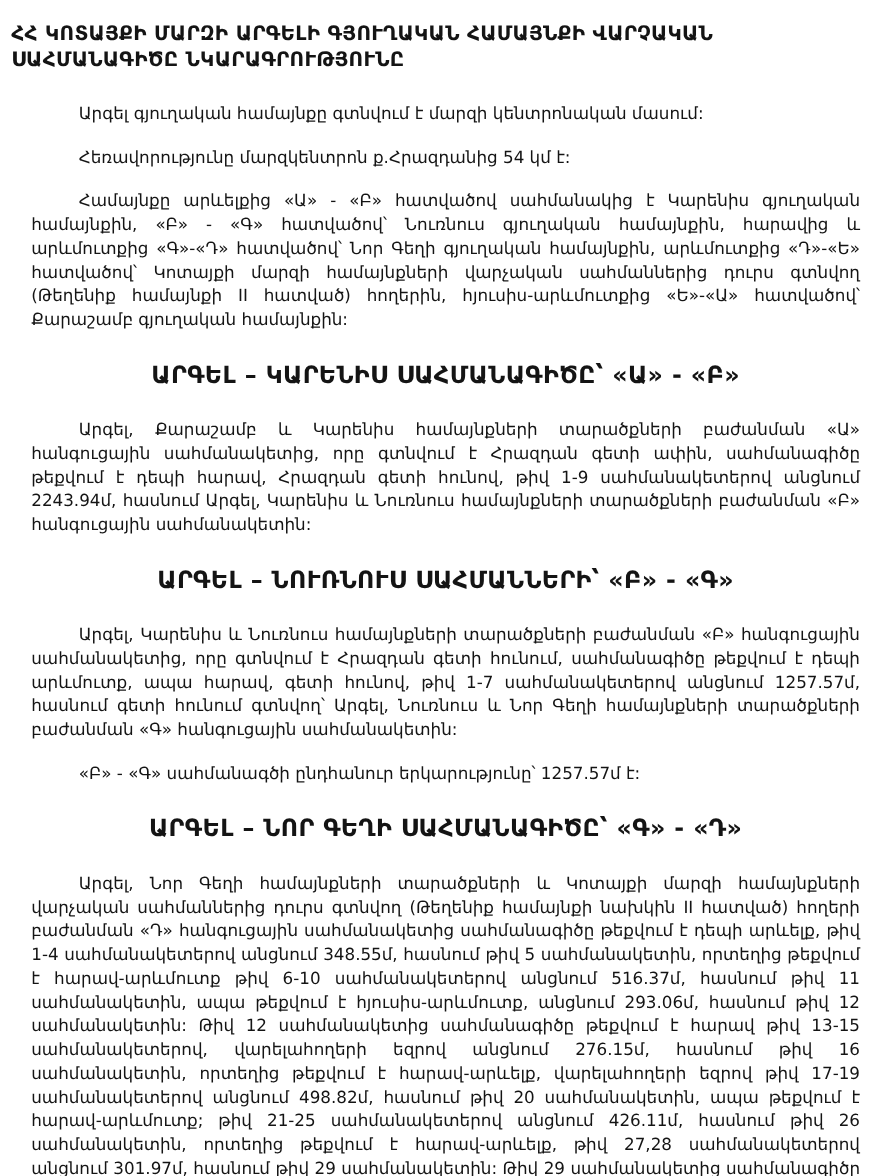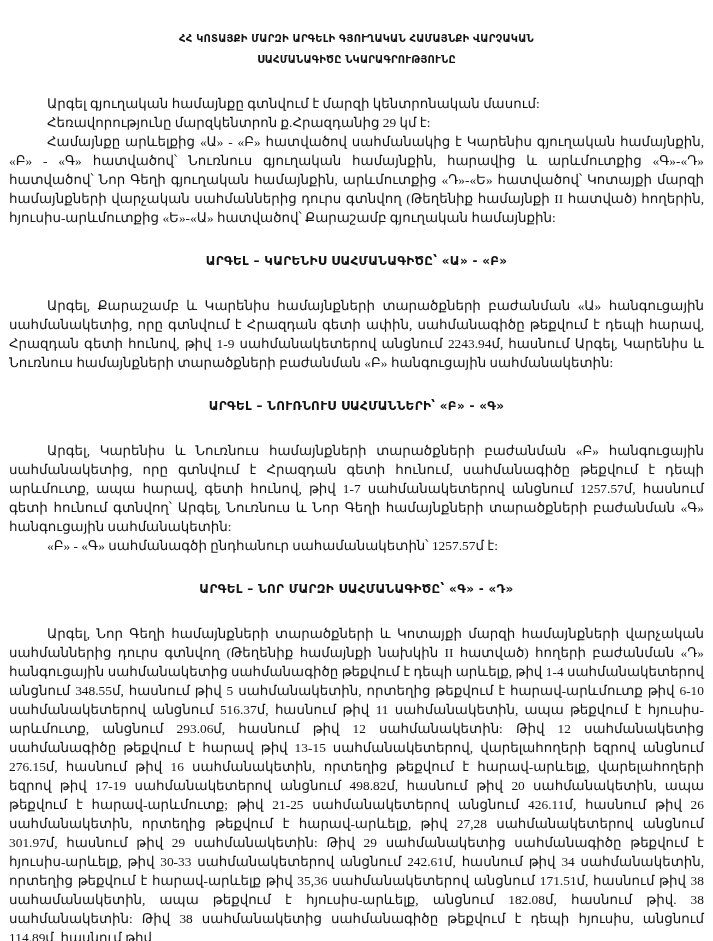--- a/index.html
+++ b/index.html
@@ -16,70 +16,68 @@
     -webkit-font-smoothing: antialiased;
   }
   .page {
     box-sizing: border-box;
     width: 713px;
     height: 941px;
     padding: 16px 9px 0 9px;
     background: #ffffff;
   }
   .doc-title {
-    text-align: center;
     font-weight: bold;
-    font-size: 10px;
+    font-size: 16px;
     line-height: 21px;
     letter-spacing: 0.2px;
-    margin: 12px 0 24px 0;
+    margin: 0 0 24px 0;
   }
   .para, .single-line {
-    margin: 0;
+    margin: 16px;
     font-size: 13.4px;
     line-height: 19px;
     text-indent: 38px;
-    font-family: Liberation Serif, serif;
   }
   .para {
     text-align: justify;
   }
   .section-heading {
     text-align: center;
     font-weight: bold;
-    font-size: 12px;
+    font-size: 19px;
     line-height: 19px;
     letter-spacing: 0.3px;
     margin: 25px 0 25px 0;
   }
 </style>
 </head>
 <body>
 
 <div class="page">
 
   <div class="doc-title">
     <div>ՀՀ ԿՈՏԱՅՔԻ ՄԱՐԶԻ ԱՐԳԵԼԻ ԳՅՈՒՂԱԿԱՆ ՀԱՄԱՅՆՔԻ ՎԱՐՉԱԿԱՆ</div>
     <div>ՍԱՀՄԱՆԱԳԻԾԸ ՆԿԱՐԱԳՐՈՒԹՅՈՒՆԸ</div>
   </div>
 
   <p class="single-line">Արգել գյուղական համայնքը գտնվում է մարզի կենտրոնական մասում:</p>
 
-  <p class="single-line">Հեռավորությունը մարզկենտրոն ք.Հրազդանից 29 կմ է:</p>
+  <p class="single-line">Հեռավորությունը մարզկենտրոն ք.Հրազդանից 54 կմ է:</p>
 
   <p class="para">Համայնքը արևելքից «Ա» - «Բ» հատվածով սահմանակից է Կարենիս գյուղական համայնքին, «Բ» - «Գ» հատվածով՝ Նուռնուս գյուղական համայնքին, հարավից և արևմուտքից «Գ»-«Դ» հատվածով՝ Նոր Գեղի գյուղական համայնքին, արևմուտքից «Դ»-«Ե» հատվածով՝ Կոտայքի մարզի համայնքների վարչական սահմաններից դուրս գտնվող (Թեղենիք համայնքի II հատված) հողերին, հյուսիս-արևմուտքից «Ե»-«Ա» հատվածով՝ Քարաշամբ գյուղական համայնքին:</p>
 
   <h2 class="section-heading">ԱՐԳԵԼ – ԿԱՐԵՆԻՍ ՍԱՀՄԱՆԱԳԻԾԸ՝ «Ա» - «Բ»</h2>
 
   <p class="para">Արգել, Քարաշամբ և Կարենիս համայնքների տարածքների բաժանման «Ա» հանգուցային սահմանակետից, որը գտնվում է Հրազդան գետի ափին, սահմանագիծը թեքվում է դեպի հարավ, Հրազդան գետի հունով, թիվ 1-9 սահմանակետերով անցնում 2243.94մ, հասնում Արգել, Կարենիս և Նուռնուս համայնքների տարածքների բաժանման «Բ» հանգուցային սահմանակետին:</p>
 
 
   <h2 class="section-heading">ԱՐԳԵԼ – ՆՈՒՌՆՈՒՍ ՍԱՀՄԱՆՆԵՐԻ՝ «Բ» - «Գ»</h2>
 
   <p class="para">Արգել, Կարենիս և Նուռնուս համայնքների տարածքների բաժանման «Բ» հանգուցային սահմանակետից, որը գտնվում է Հրազդան գետի հունում, սահմանագիծը թեքվում է դեպի արևմուտք, ապա հարավ, գետի հունով, թիվ 1-7 սահմանակետերով անցնում 1257.57մ, հասնում գետի հունում գտնվող՝ Արգել, Նուռնուս և Նոր Գեղի համայնքների տարածքների բաժանման «Գ» հանգուցային սահմանակետին:</p>
 
-  <p class="single-line">«Բ» - «Գ» սահմանագծի ընդհանուր սահամանակետին՝ 1257.57մ է:</p>
+  <p class="single-line">«Բ» - «Գ» սահմանագծի ընդհանուր երկարությունը՝ 1257.57մ է:</p>
 
-  <h2 class="section-heading">ԱՐԳԵԼ – ՆՈՐ ՄԱՐԶԻ ՍԱՀՄԱՆԱԳԻԾԸ՝ «Գ» - «Դ»</h2>
+  <h2 class="section-heading">ԱՐԳԵԼ – ՆՈՐ ԳԵՂԻ ՍԱՀՄԱՆԱԳԻԾԸ՝ «Գ» - «Դ»</h2>
 
   <p class="para">Արգել, Նոր Գեղի համայնքների տարածքների և Կոտայքի մարզի համայնքների վարչական սահմաններից դուրս գտնվող (Թեղենիք համայնքի նախկին II հատված) հողերի բաժանման «Դ» հանգուցային սահմանակետից սահմանագիծը թեքվում է դեպի արևելք, թիվ 1-4 սահմանակետերով անցնում 348.55մ, հասնում թիվ 5 սահմանակետին, որտեղից թեքվում է հարավ-արևմուտք թիվ 6-10 սահմանակետերով անցնում 516.37մ, հասնում թիվ 11 սահմանակետին, ապա թեքվում է հյուսիս-արևմուտք, անցնում 293.06մ, հասնում թիվ 12 սահմանակետին: Թիվ 12 սահմանակետից սահմանագիծը թեքվում է հարավ թիվ 13-15 սահմանակետերով, վարելահողերի եզրով անցնում 276.15մ, հասնում թիվ 16 սահմանակետին, որտեղից թեքվում է հարավ-արևելք, վարելահողերի եզրով թիվ 17-19 սահմանակետերով անցնում 498.82մ, հասնում թիվ 20 սահմանակետին, ապա թեքվում է հարավ-արևմուտք; թիվ 21-25 սահմանակետերով անցնում 426.11մ, հասնում թիվ 26 սահմանակետին, որտեղից թեքվում է հարավ-արևելք, թիվ 27,28 սահմանակետերով անցնում 301.97մ, հասնում թիվ 29 սահմանակետին: Թիվ 29 սահմանակետից սահմանագիծը թեքվում է հյուսիս-արևելք, թիվ 30-33 սահմանակետերով անցնում 242.61մ, հասնում թիվ 34 սահմանակետին, որտեղից թեքվում է հարավ-արևելք թիվ 35,36 սահմանակետերով անցնում 171.51մ, հասնում թիվ 38 սահամանակետին, ապա թեքվում է հյուսիս-արևելք, անցնում 182.08մ, հասնում թիվ. 38 սահմանակետին: Թիվ 38 սահմանակետից սահմանագիծը թեքվում է դեպի հյուսիս, անցնում 114.89մ, հասնում թիվ</p>
 
 </div>
 
 </body></html>

